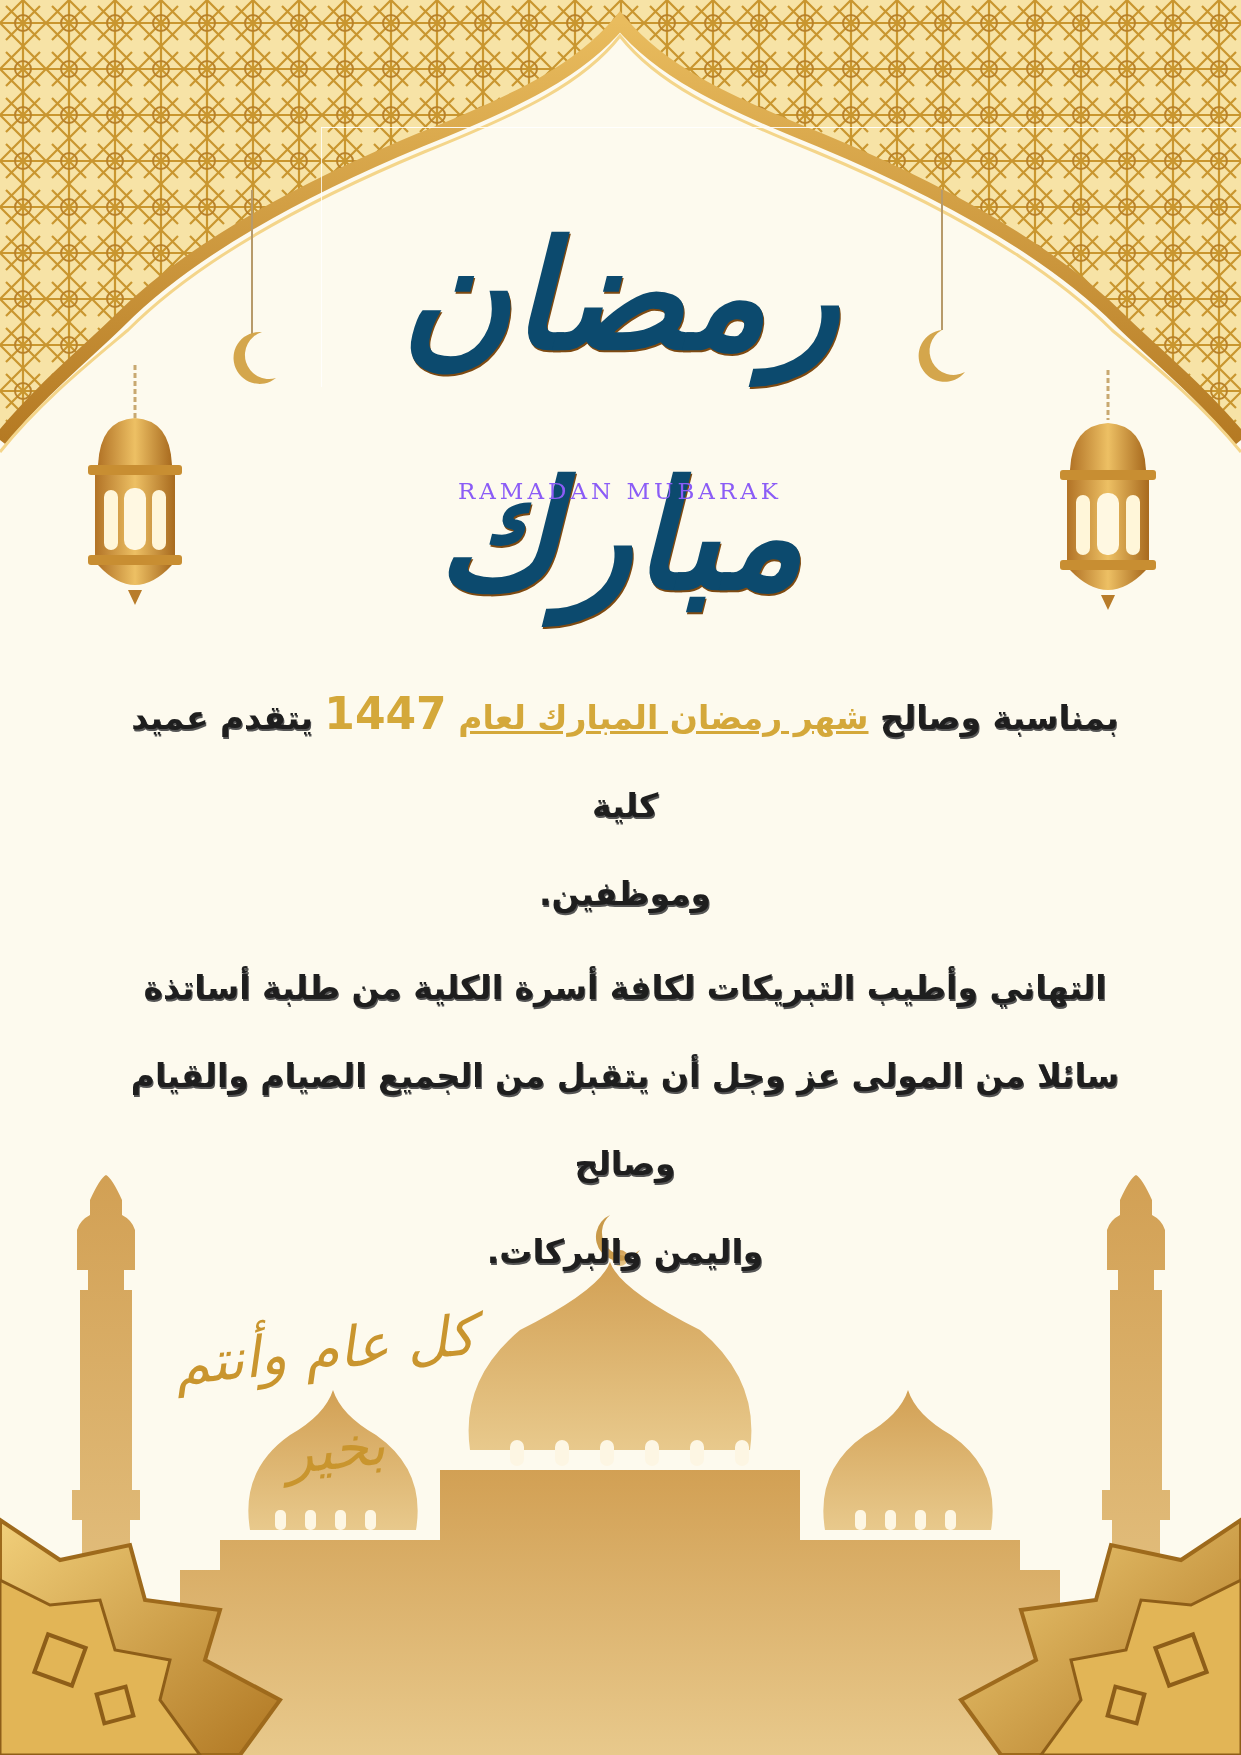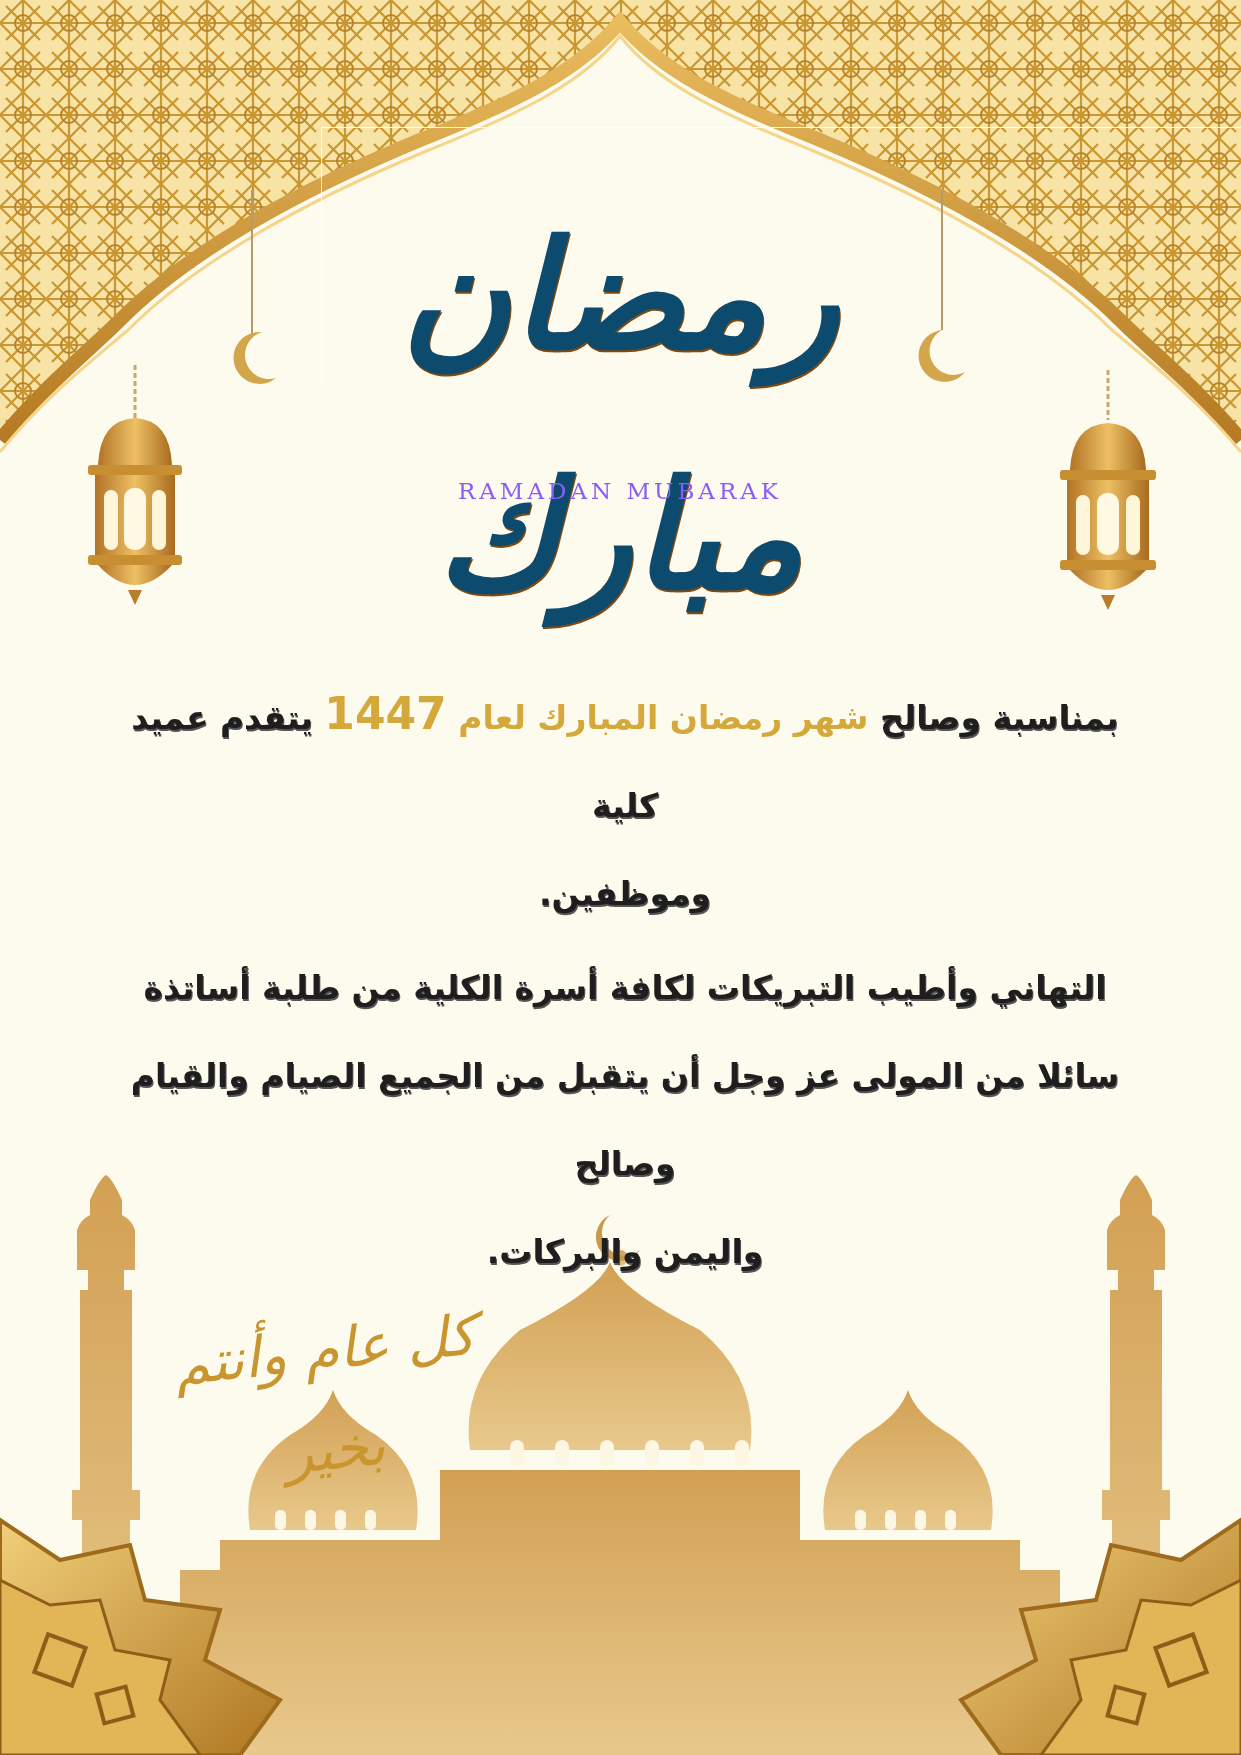--- a/index.html
+++ b/index.html
@@ -35,21 +35,21 @@
       color: #8b5cf6;
     }
     .body-text {
       position: absolute; left: 130px; top: 670px; width: 990px;
       direction: rtl; text-align: center;
       font-family: "DejaVu Sans", sans-serif; font-weight: bold;
       font-size: 33px; line-height: 88px; color: #1E1E1E;
       text-shadow: 1px 2px 0 #555;
     }
     .body-text p { margin: 0; }
-    .body-text .gold { color: #D4A83A; text-shadow: none; }
+    .body-text .gold { color: #D4A83A; text-shadow: none; text-decoration: underline; }
     .body-text .year { font-size: 44px; color: #D4A83A; text-shadow: none; text-align: right; }
     .greeting-cal {
       position: absolute; left: 150px; top: 1300px; width: 360px;
       direction: rtl; text-align: center;
       font-family: "DejaVu Serif", serif; font-style: italic;
       font-size: 56px; color: #C9952E; line-height: 100px;
       transform: rotate(-6deg);
     }
   </style>
 </head>

